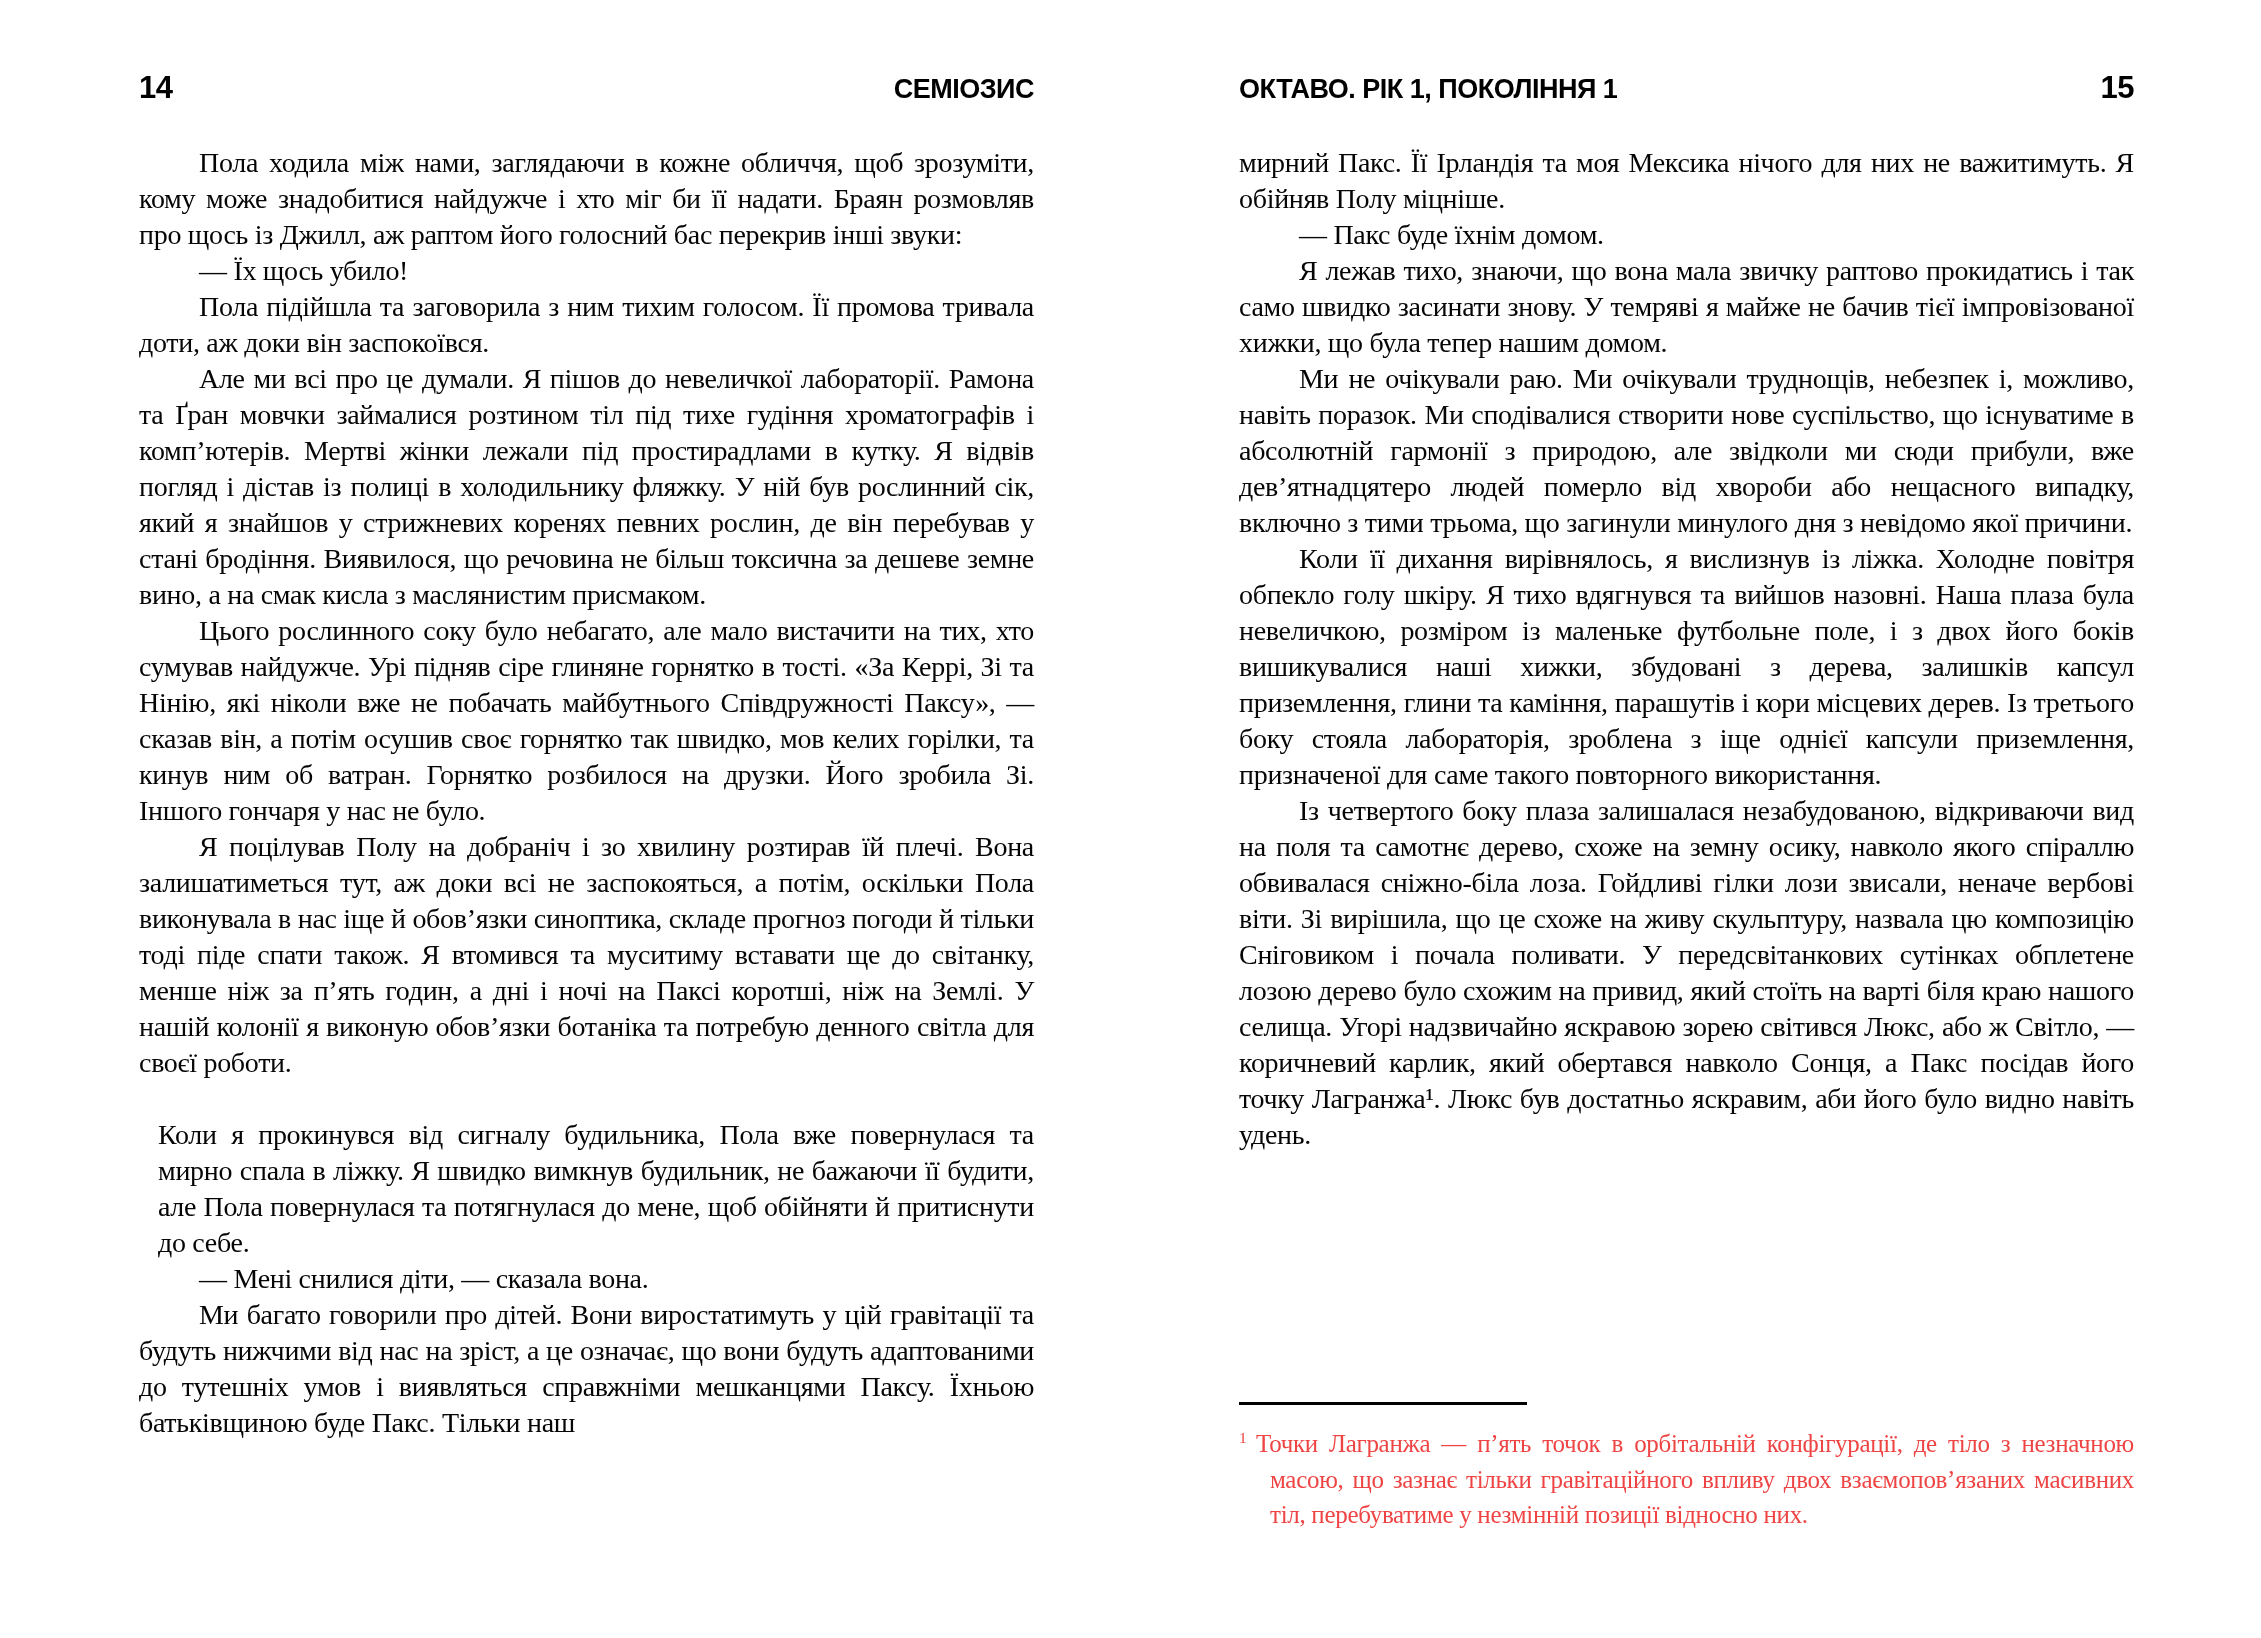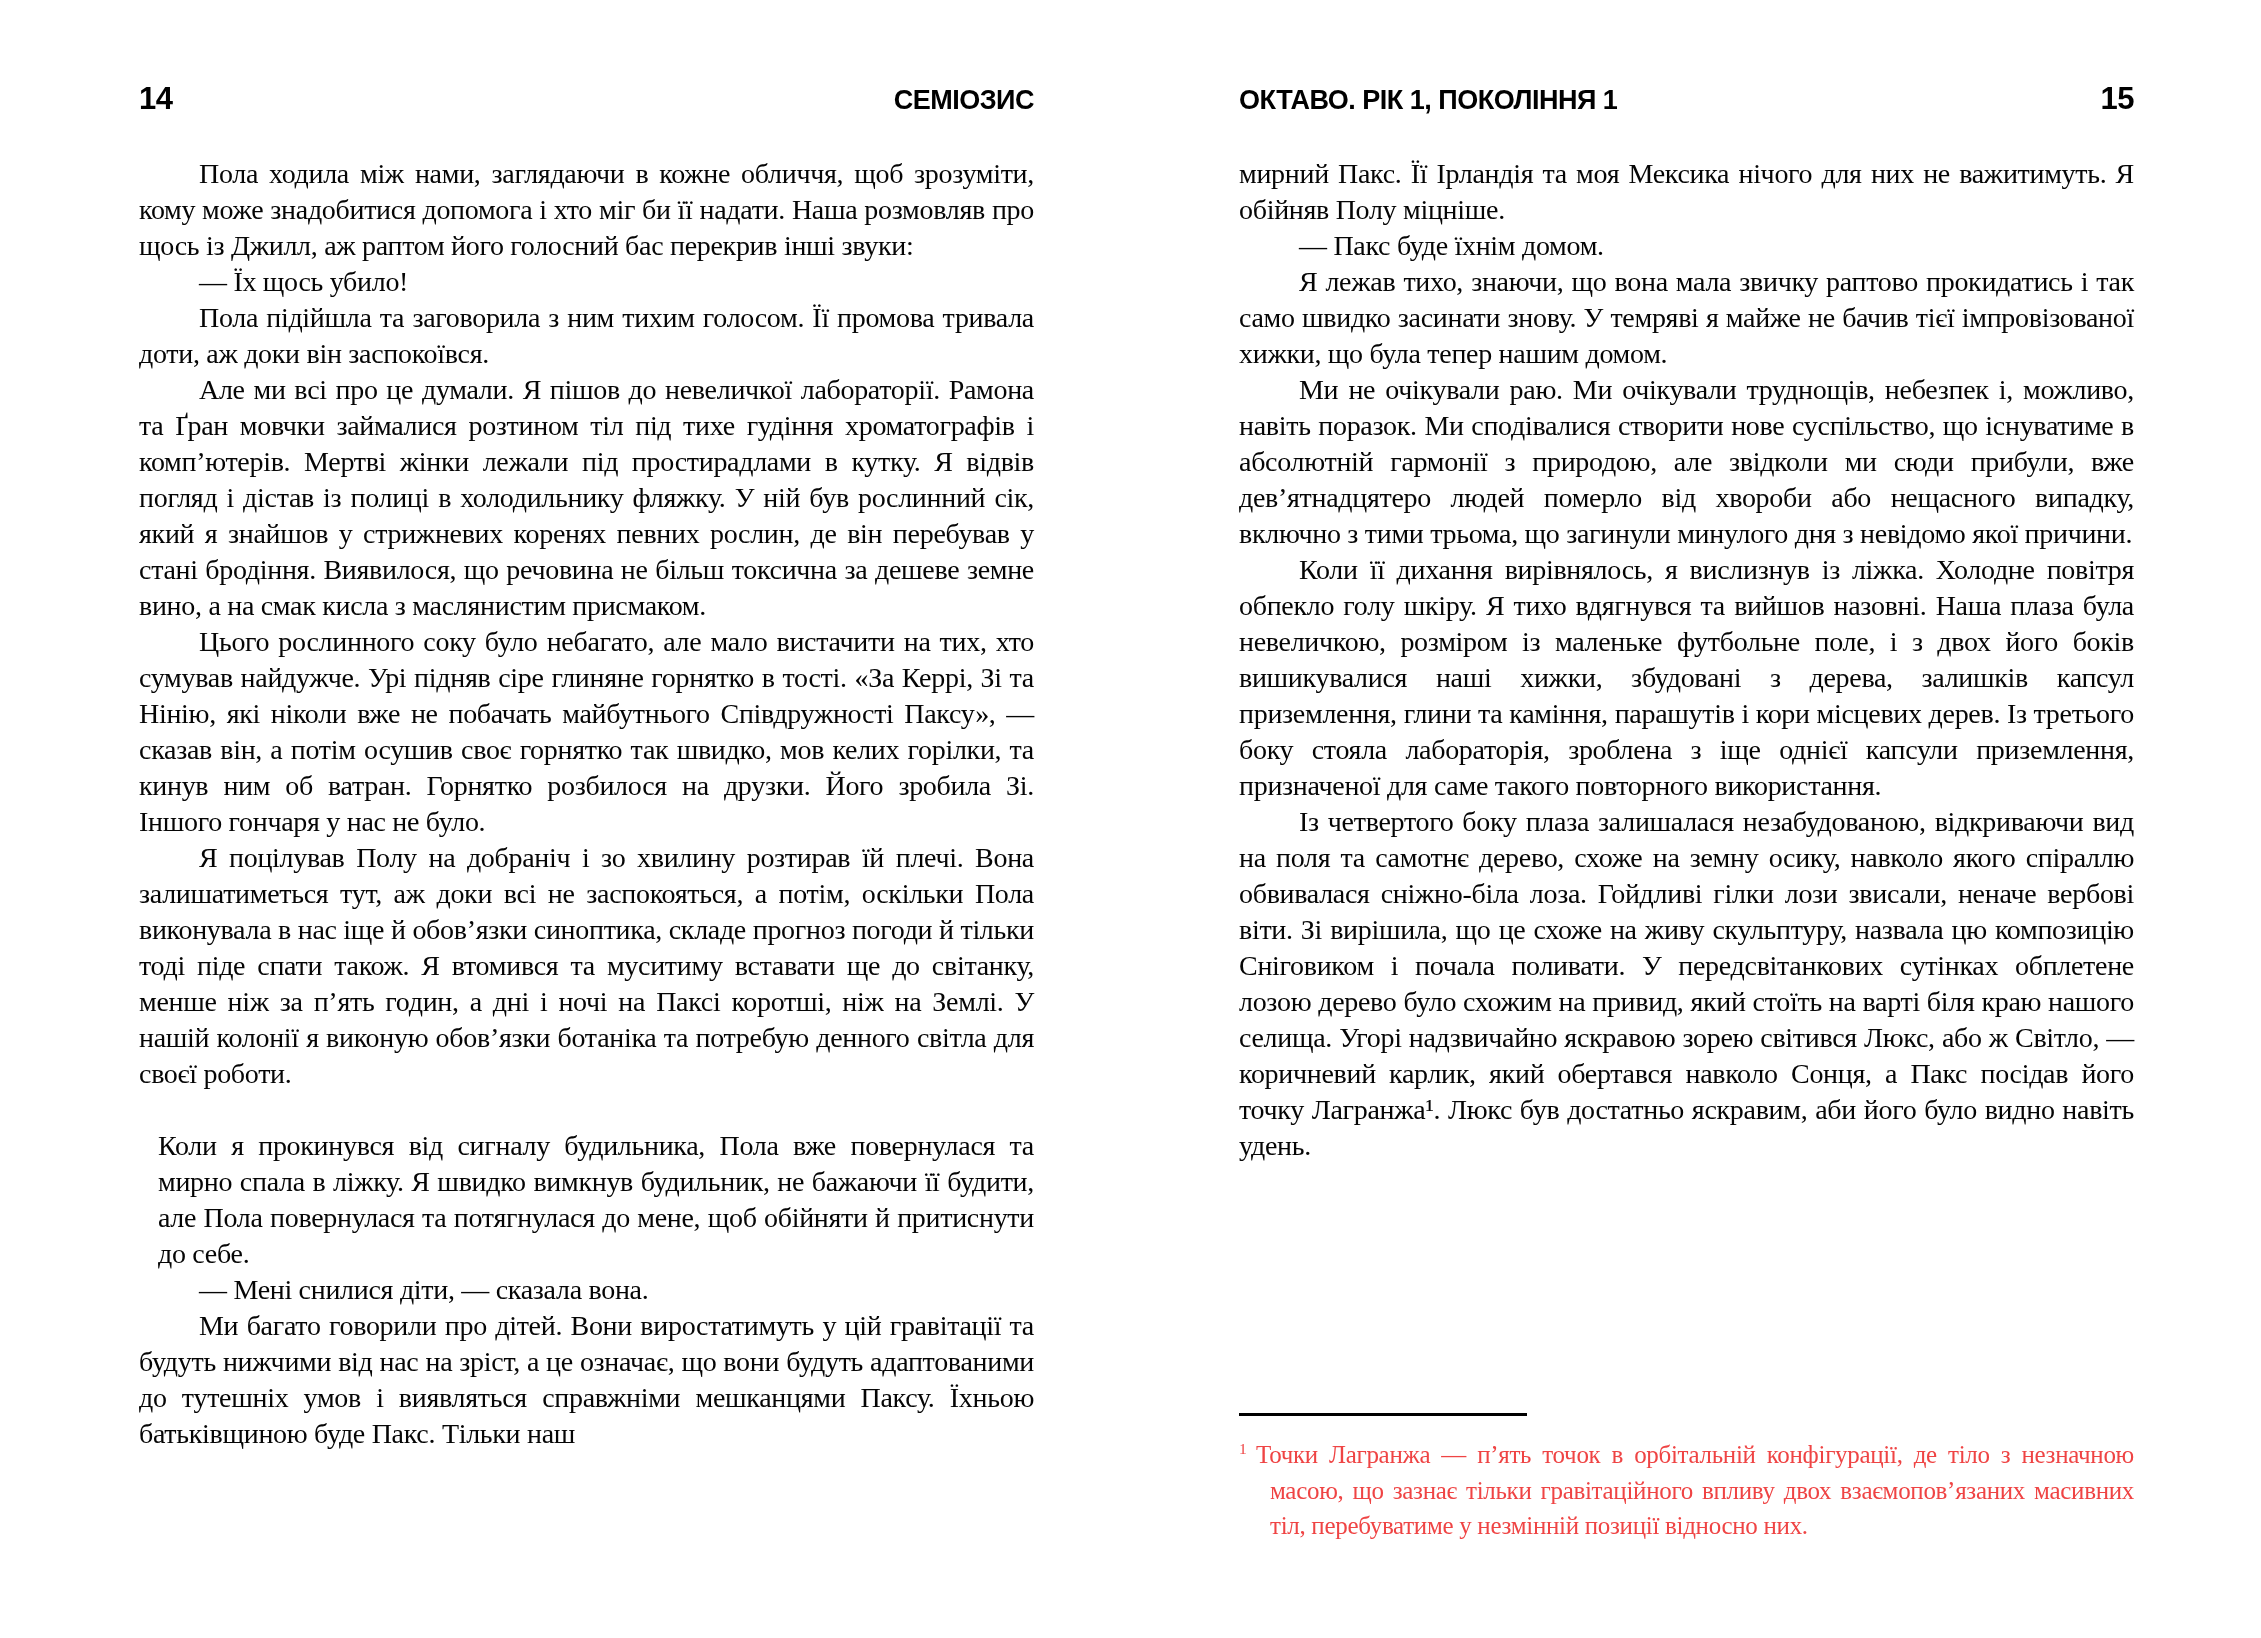--- a/index.html
+++ b/index.html
@@ -9,21 +9,21 @@
   }
   body {
     position: relative;
     width: 2261px;
     height: 1639px;
     overflow: hidden;
     color: #000000;
   }
   .page {
     position: absolute;
-    top: 14px;
+    top: 3px;
     width: 895px;
     height: 1553px;
   }
   .page-left  { left: 139px; }
   .page-right { left: 1239px; }
 
   
   .folio {
     position: absolute;
     top: 69px;
@@ -99,21 +99,21 @@
     margin-right: 9.6px;
   }
 </style>
 </head>
 <body>
 
 <div class="page page-left">
   <div class="folio">14</div>
   <div class="running-head">СЕМІОЗИС</div>
   <div class="body-text" id="left-paragraphs">
-      <p class="indent">Пола ходила між нами, заглядаючи в кожне обличчя, щоб зрозуміти, кому може знадобитися допомога і хто міг би її надати. Наша розмовляв про щось із Джилл, аж раптом його голосний бас перекрив інші звуки:</p>
+      <p class="indent">Пола ходила між нами, заглядаючи в кожне обличчя, щоб зрозуміти, кому може знадобитися найдужче і хто міг би її надати. Браян розмовляв про щось із Джилл, аж раптом його голосний бас перекрив інші звуки:</p>
       <p class="indent">— Їх щось убило!</p>
       <p class="indent">Пола підійшла та заговорила з ним тихим голосом. Її промова тривала доти, аж доки він заспокоївся.</p>
       <p class="indent">Але ми всі про це думали. Я пішов до невеличкої лабораторії. Рамона та Ґран мовчки займалися розтином тіл під тихе гудіння хроматографів і комп’ютерів. Мертві жінки лежали під простирадлами в кутку. Я відвів погляд і дістав із полиці в холодильнику фляжку. У ній був рослинний сік, який я знайшов у стрижневих коренях певних рослин, де він перебував у стані бродіння. Виявилося, що речовина не більш токсична за дешеве земне вино, а на смак кисла з маслянистим присмаком.</p>
       <p class="indent">Цього рослинного соку було небагато, але мало вистачити на тих, хто сумував найдужче. Урі підняв сіре глиняне горнятко в тості. «За Керрі, Зі та Нінію, які ніколи вже не побачать майбутнього Співдружності Паксу», — сказав він, а потім осушив своє горнятко так швидко, мов келих горілки, та кинув ним об ватран. Горнятко розбилося на друзки. Його зробила Зі. Іншого гончаря у нас не було.</p>
       <p class="indent">Я поцілував Полу на добраніч і зо хвилину розтирав їй плечі. Вона залишатиметься тут, аж доки всі не заспокояться, а потім, оскільки Пола виконувала в нас іще й обов’язки синоптика, складе прогноз погоди й тільки тоді піде спати також. Я втомився та муситиму вставати ще до світанку, менше ніж за п’ять годин, а дні і ночі на Паксі коротші, ніж на Землі. У нашій колонії я виконую обов’язки ботаніка та потребую денного світла для своєї роботи.</p>
       <p class="section">Коли я прокинувся від сигналу будильника, Пола вже повернулася та мирно спала в ліжку. Я швидко вимкнув будильник, не бажаючи її будити, але Пола повернулася та потягнулася до мене, щоб обійняти й притиснути до себе.</p>
       <p class="indent">— Мені снилися діти, — сказала вона.</p>
       <p class="indent">Ми багато говорили про дітей. Вони виростатимуть у цій гравітації та будуть нижчими від нас на зріст, а це означає, що вони будуть адаптованими до тутешніх умов і виявляться справжніми мешканцями Паксу. Їхньою батьківщиною буде Пакс. Тільки наш</p>
     </div>
 </div>

